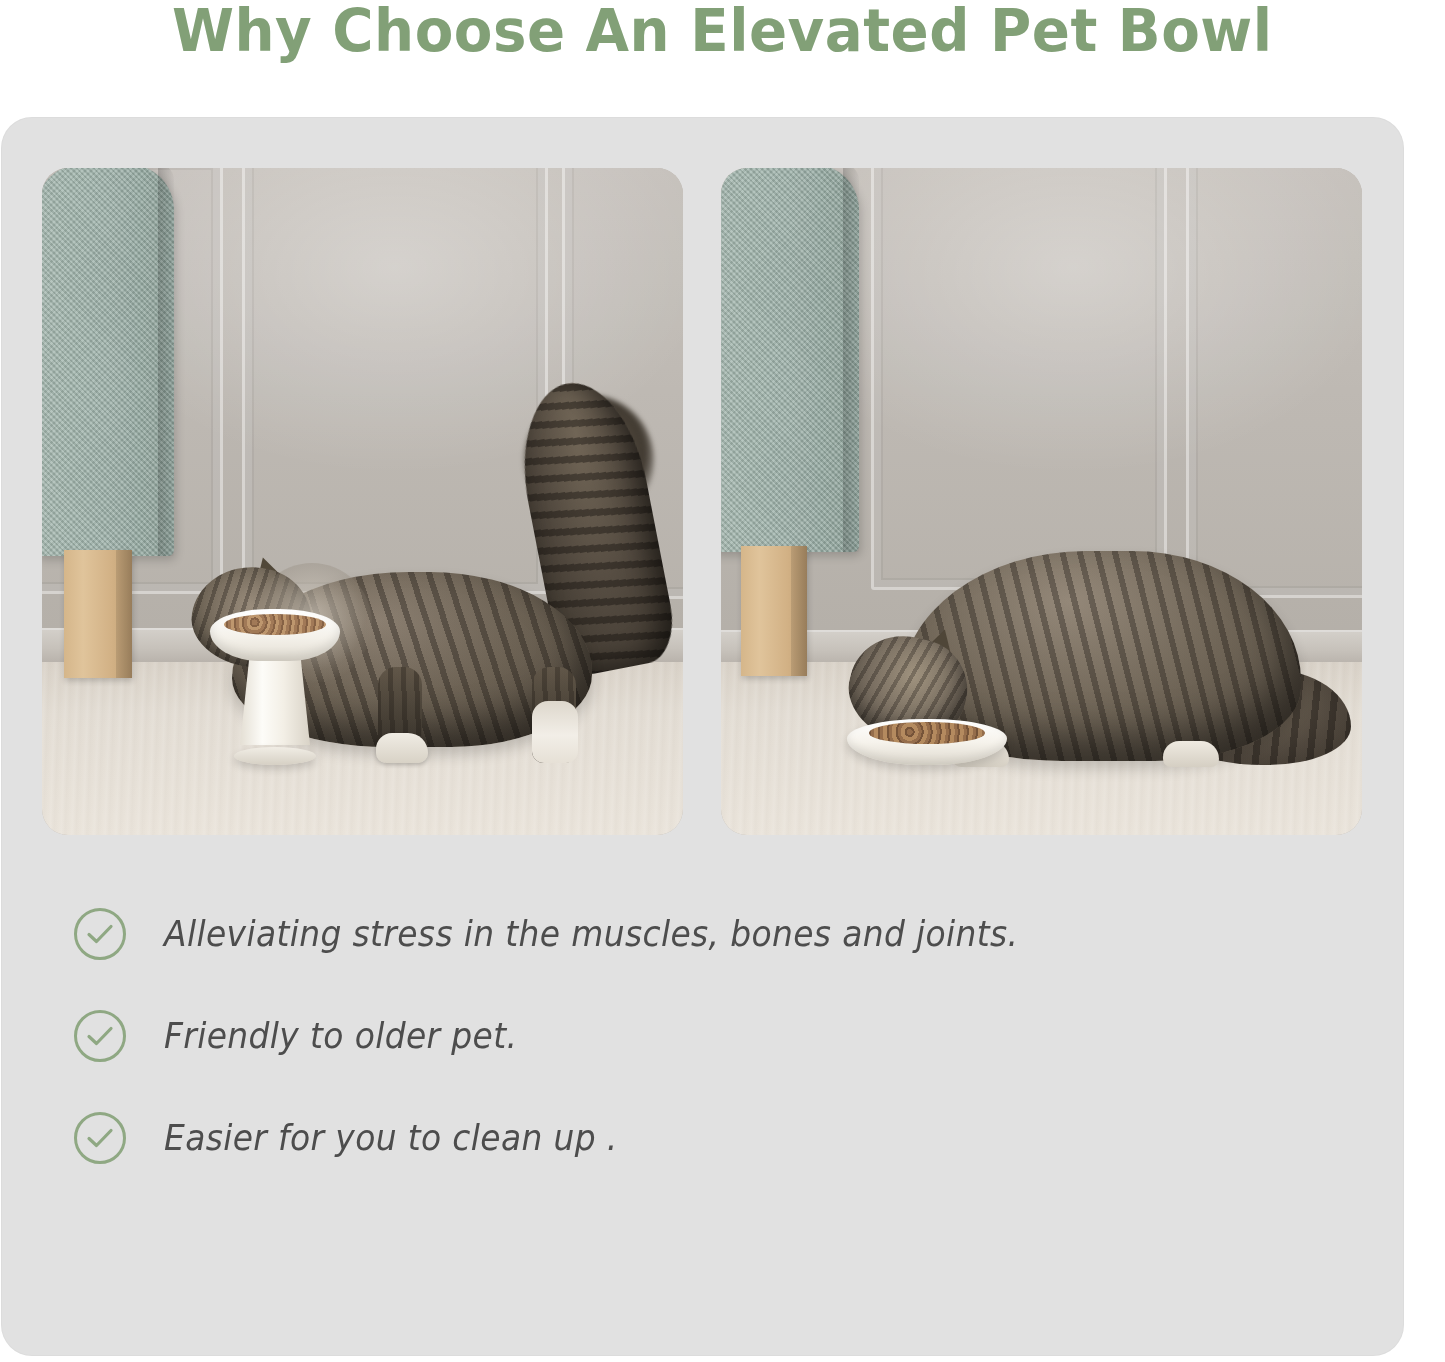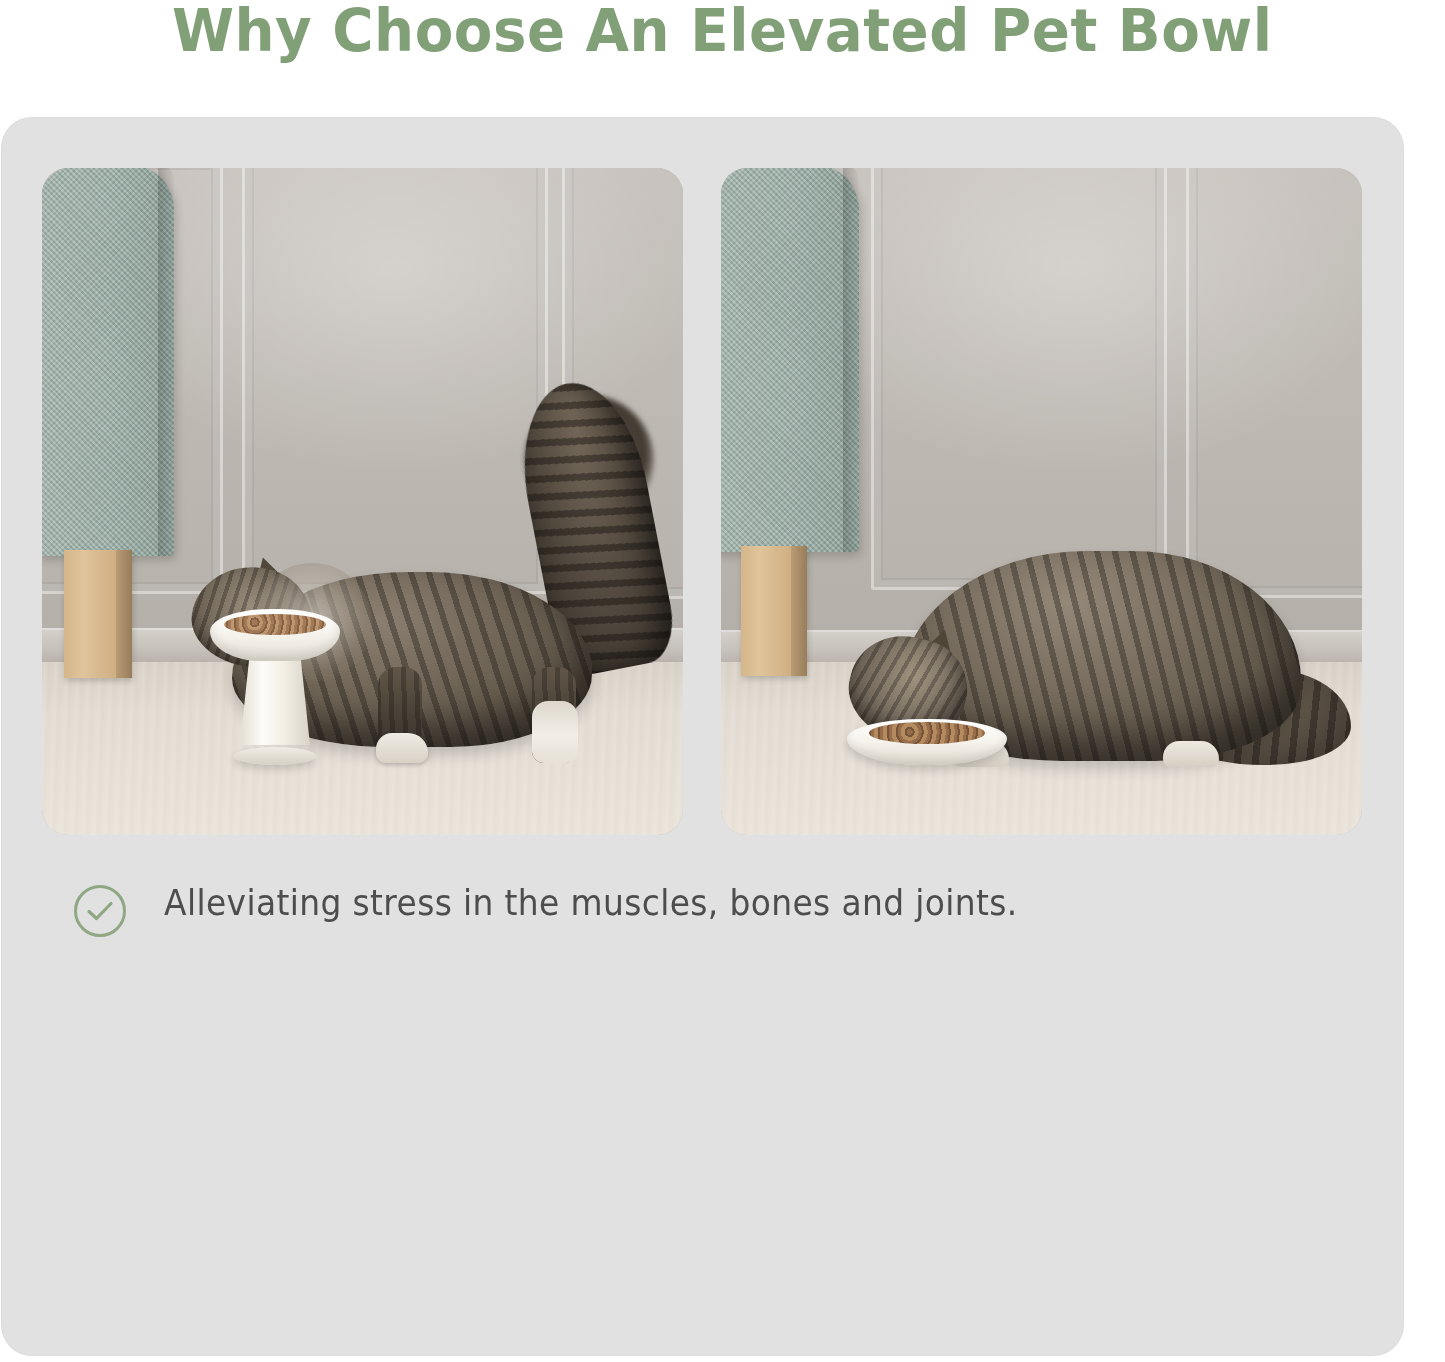--- a/index.html
+++ b/index.html
@@ -328,21 +328,23 @@
 
   
   .benefits {
     position: absolute;
     left: 70px;
     top: 765px;
     width: 1310px;
   }
   .benefit-row {
     display: flex;
+    align-items: center;
     height: 102px;
+    font-style: italic;
   }
   .check-icon {
     flex: 0 0 auto;
     width: 56px;
     height: 56px;
     margin-right: 36px;
   }
   .check-icon svg { display: block; }
   .benefit-text {
     font-family: "DejaVu Sans", sans-serif;
@@ -443,17 +445,35 @@
     <div class="benefit-row">
       <span class="check-icon">
         <svg width="56" height="56" viewBox="0 0 56 56" fill="none">
           <circle cx="28" cy="28" r="24.5" stroke="#8fa883" stroke-width="3"></circle>
           <path d="M17 28.5 L24.5 35.5 L39 20.5" stroke="#8fa883" stroke-width="3.2" stroke-linecap="round" stroke-linejoin="round" fill="none"></path>
         </svg>
       </span>
       <span class="benefit-text">Alleviating stress in the muscles, bones and joints.</span>
     </div>
 
-
-
+    <div class="benefit-row">
+      <span class="check-icon">
+        <svg width="56" height="56" viewBox="0 0 56 56" fill="none">
+          <circle cx="28" cy="28" r="24.5" stroke="#8fa883" stroke-width="3"></circle>
+          <path d="M17 28.5 L24.5 35.5 L39 20.5" stroke="#8fa883" stroke-width="3.2" stroke-linecap="round" stroke-linejoin="round" fill="none"></path>
+        </svg>
+      </span>
+      <span class="benefit-text">Friendly to older pet.</span>
+    </div>
+
+
+    <div class="benefit-row">
+      <span class="check-icon">
+        <svg width="56" height="56" viewBox="0 0 56 56" fill="none">
+          <circle cx="28" cy="28" r="24.5" stroke="#8fa883" stroke-width="3"></circle>
+          <path d="M17 28.5 L24.5 35.5 L39 20.5" stroke="#8fa883" stroke-width="3.2" stroke-linecap="round" stroke-linejoin="round" fill="none"></path>
+        </svg>
+      </span>
+      <span class="benefit-text">Easier for you to clean up .</span>
+    </div>
 
   </div>
 </div>
 
 </body></html>

